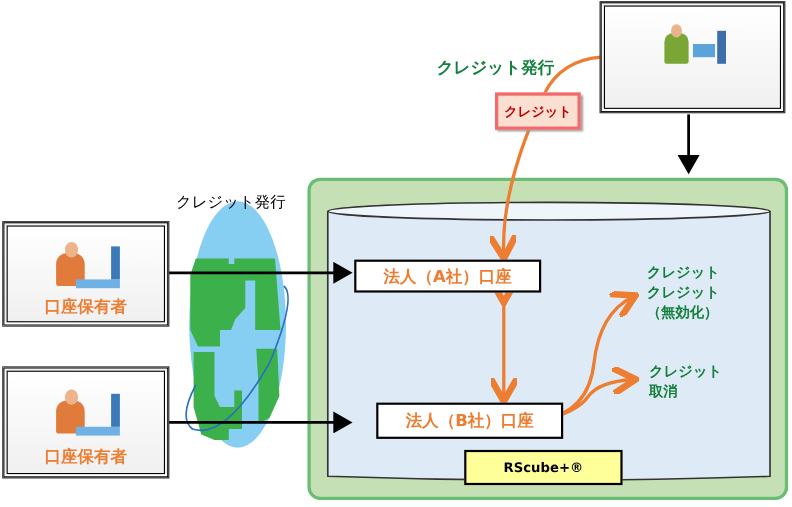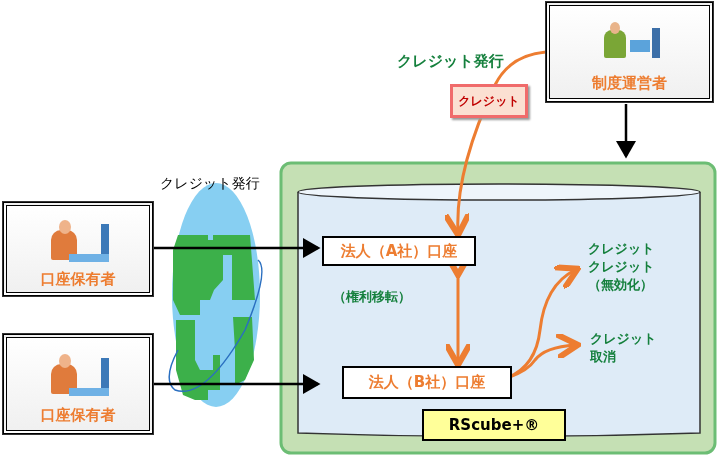--- a/index.html
+++ b/index.html
@@ -50,21 +50,20 @@
   <path d="M492,382 Q525,375 535,360 Q545,347 575,345" fill="none" stroke="#ed7d31" stroke-width="3" marker-end="url(#ao)"></path>
 </svg>
 
 <div class="actor-box" style="left:546px;top:2px;width:167px;height:100px;">
   <div class="abs" style="left:52px;top:12px;width:60px;height:45px;">
     <div class="abs" style="left:2px;top:12px;width:22px;height:28px;background:#7aa636;border-radius:8px 8px 2px 2px;"></div>
     <div class="abs" style="left:8px;top:4px;width:10px;height:12px;background:#e9b48a;border-radius:50%;"></div>
     <div class="abs" style="left:28px;top:22px;width:20px;height:12px;background:#5ba3db;"></div>
     <div class="abs" style="left:50px;top:10px;width:8px;height:30px;background:#3c6fa8;"></div>
   </div>
-  <div class="actor-label" style="top:68px;">制度運営者</div>
 </div>
 
 <div class="actor-box" style="left:3px;top:202px;width:150px;height:94px;">
   <div class="abs" style="left:42px;top:10px;width:70px;height:48px;">
     <div class="abs" style="left:2px;top:14px;width:26px;height:30px;background:#e07b3c;border-radius:10px 10px 2px 2px;"></div>
     <div class="abs" style="left:10px;top:4px;width:12px;height:14px;background:#efb38a;border-radius:50%;"></div>
     <div class="abs" style="left:20px;top:38px;width:40px;height:8px;background:#6fb1e5;"></div>
     <div class="abs" style="left:52px;top:8px;width:8px;height:30px;background:#3c79b8;"></div>
   </div>
   <div class="actor-label" style="top:64px;">口座保有者</div>
@@ -78,31 +77,30 @@
     <div class="abs" style="left:52px;top:8px;width:8px;height:30px;background:#3c79b8;"></div>
   </div>
   <div class="actor-label" style="top:68px;">口座保有者</div>
 </div>
 
 <div class="abs" style="left:160px;top:175px;font-size:14px;color:#000;">クレジット発行</div>
 
 <div class="abs orange-txt" style="left:397px;top:52px;font-size:15px;">クレジット発行</div>
 <div class="abs" style="left:450px;top:84px;width:78px;height:34px;background:#fbe0d2;border:3px solid #f06b6b;box-sizing:border-box;color:#c00000;font-weight:bold;font-size:12px;text-align:center;line-height:28px;box-shadow:2px 2px 2px #999;">クレジット</div>
 
-<div class="acct" style="left:322px;top:236px;width:154px;height:30px;line-height:26px;">法人（A社）口座</div>
+<div class="acct" style="left:322px;top:236px;width:170px;height:30px;line-height:26px;">法人（A社）口座</div>
 <div class="acct" style="left:322px;top:366px;width:170px;height:33px;line-height:29px;margin-left:20px;">法人（B社）口座</div>
 
 <div class="abs orange-txt" style="left:333px;top:288px;">
-  <div>（権利移転）</div>
 </div>
 
 <div class="abs orange-txt" style="left:588px;top:240px;">
   <div>クレジット</div>
   <div>クレジット</div>
   <div>（無効化）</div>
 </div>
 
 <div class="abs orange-txt" style="left:590px;top:330px;">
   <div>クレジット</div>
   <div>取消</div>
 </div>
 
-<div class="abs" style="left:422px;top:409px;width:144px;height:32px;background:#ffff99;border:2px solid #000;box-sizing:border-box;font-weight:bold;font-size:15px;text-align:center;line-height:28px;color:#000;">RScube+®</div>
+<div class="abs" style="left:422px;top:409px;width:144px;height:32px;background:#ffff99;border:2px solid #000;box-sizing:border-box;font-weight:bold;font-size:12px;text-align:center;line-height:28px;color:#000;">RScube+®</div>
 
 </body></html>

